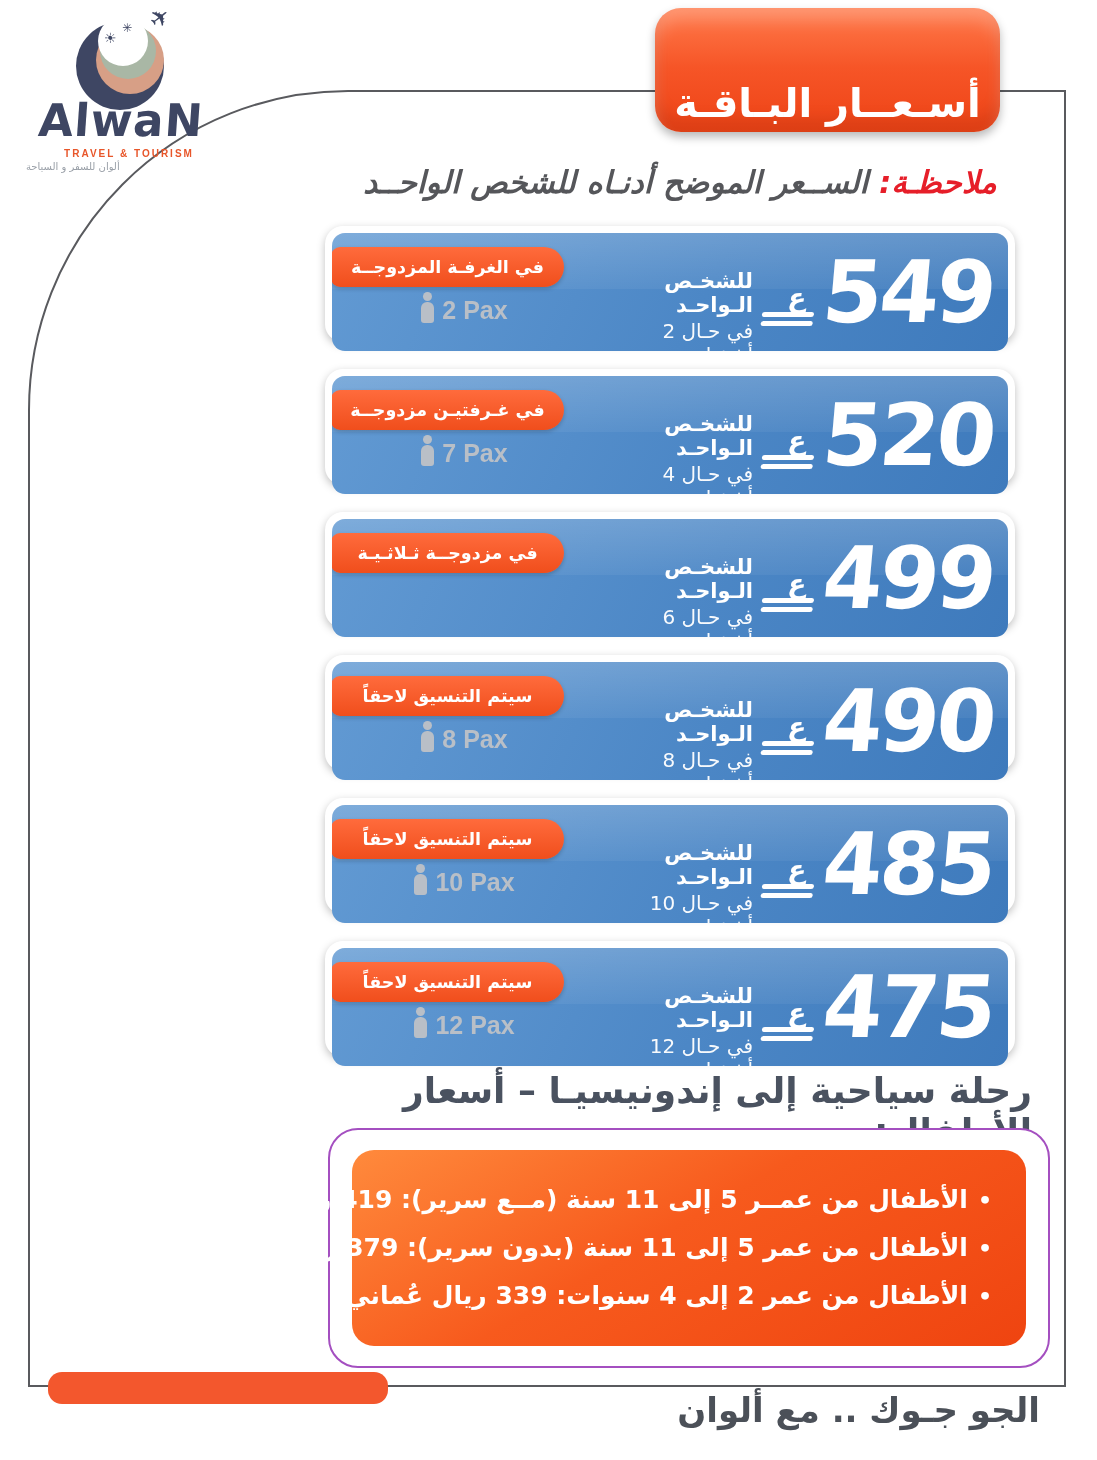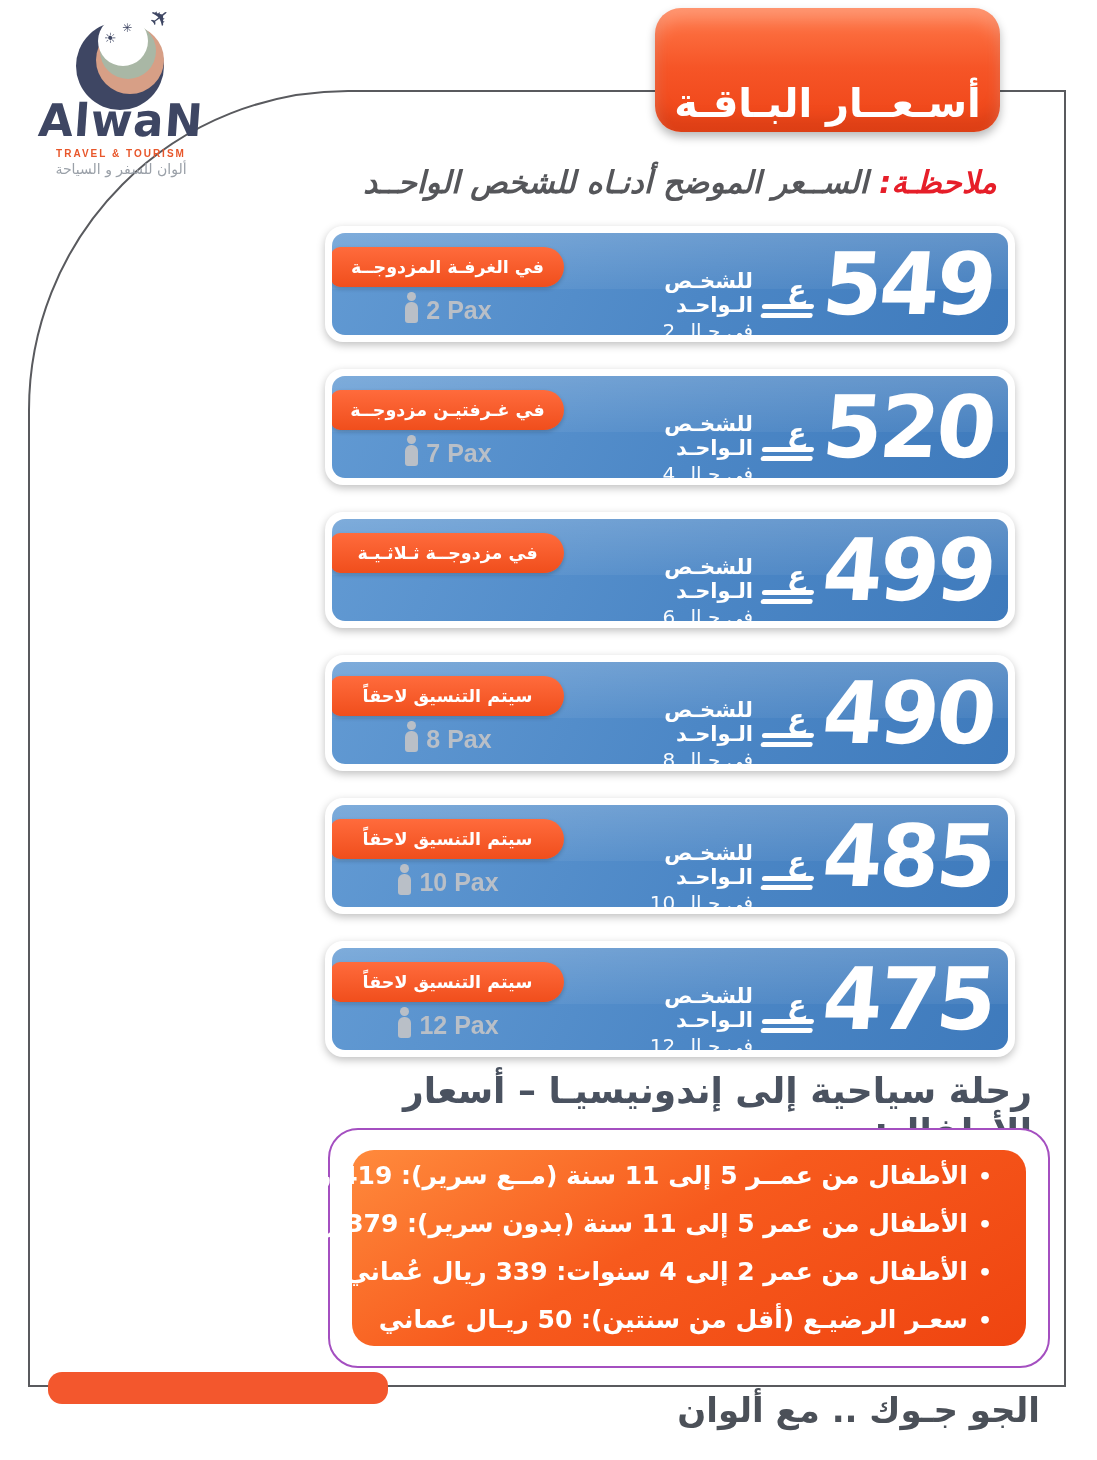--- a/index.html
+++ b/index.html
@@ -15,52 +15,52 @@
   .logo-mark { position:absolute; left:28px; top:2px; width:140px; height:104px; }
   .logo-mark .c1 { position:absolute; left:22px; top:12px; width:88px; height:88px; border-radius:50%; background:#3e4663; }
   .logo-mark .c2 { position:absolute; left:42px; top:16px; width:68px; height:68px; border-radius:50%; background:#d79f86; }
   .logo-mark .c3 { position:absolute; left:46px; top:13px; width:56px; height:56px; border-radius:50%; background:#a9b7a5; }
   .logo-mark .c4 { position:absolute; left:44px; top:6px; width:50px; height:50px; border-radius:50%; background:#ffffff; }
   .logo-mark .plane { position:absolute; left:96px; top:-6px; font-size:24px; color:#3e4663; transform:rotate(-38deg); }
   .logo-mark .sun { position:absolute; left:50px; top:20px; font-size:14px; color:#3e4663; }
   .logo-mark .sparkle { position:absolute; left:68px; top:11px; font-size:12px; color:#3e4663; }
   .logo-name { position:absolute; left:0px; top:86px; width:190px; text-align:center; font-size:45px; font-weight:bold;
                color:#3e4663; letter-spacing:1px; transform:skewX(-4deg); }
-  .logo-tag-en { position:absolute; left:0px; top:140px; width:190px; text-align:center; font-size:10px; font-weight:bold;
+  .logo-tag-en { position:absolute; left:8px; top:140px; width:190px; text-align:center; font-size:10px; font-weight:bold;
                  color:#e8562a; letter-spacing:2px; font-family:"Liberation Sans",sans-serif; }
-  .logo-tag-ar { position:absolute; left:0px; top:153px; width:190px; text-align:center; font-size:14px; color:#9aa0a8; direction:rtl; }
+  .logo-tag-ar { position:absolute; left:0px; top:153px; width:190px; text-align:left; font-size:10px; color:#9aa0a8; direction:rtl; }
 
   
   .banner { position:absolute; left:655px; top:8px; width:345px; height:124px; border-radius:26px;
             background:linear-gradient(180deg,#ff7a4b 0%,#f65527 48%,#ee4316 100%);
             box-shadow:0 5px 10px rgba(0,0,0,.28), inset 0 12px 16px rgba(255,255,255,.22), inset 0 -14px 16px rgba(0,0,0,.08);
             display:flex; align-items:flex-end; justify-content:center; }
   .banner-title { color:#fff; font-size:40px; font-weight:bold; direction:rtl; padding-bottom:6px; }
 
   
   .note { position:absolute; left:330px; top:164px; width:700px; text-align:center; direction:rtl;
           font-size:31px; font-weight:bold;font-style:italic; }
   .note-label { color:#e61e29; }
   .note-text { color:#55565a; }
 
   
   .cards { position:absolute; left:325px; top:226px; width:690px; }
   .card { background:#fff; border-radius:18px; box-shadow:0 3px 8px rgba(0,0,0,.25);
           padding:7px; height:116px; margin-bottom:27px; }
-  .card-inner { position:relative; height:102px; border-radius:13px; overflow:hidden; display:flex;
+  .card-inner { position:relative; height:118px; border-radius:13px; overflow:hidden; display:flex;
                 background:linear-gradient(115deg,#629ad3 0%,#4c87c6 55%,#3e7abc 100%); }
   .card-inner::before { content:""; position:absolute; left:0; top:0; right:0; height:56px;
                 background:linear-gradient(180deg,rgba(255,255,255,.18),rgba(255,255,255,.05)); }
   .card-left { width:250px; position:relative; z-index:1; }
   .tag { margin:14px 0 0 -1px; width:233px; height:40px; border-radius:10px 22px 22px 10px;
          background:linear-gradient(180deg,#ff6b3c,#f04e1c); color:#fff; font-size:17.5px; font-weight:bold;
          display:flex; align-items:center; justify-content:center; direction:rtl;
          box-shadow:0 2px 4px rgba(0,0,0,.20); }
   .pax { width:233px; display:flex; justify-content:center; align-items:flex-end; gap:8px; margin-top:5px;
-         color:#b9bfc7; font-weight:bold; font-size:25px; font-family:"Liberation Sans",sans-serif; }
+         color:#b9bfc7; font-weight:bold; font-size:25px; font-family:"Liberation Sans",sans-serif;margin-left:16px; }
   .pax-icon { display:block; padding-bottom:2px; }
   .pax-icon .head { display:block; width:9px; height:9px; border-radius:50%; background:#b9bfc7; margin:0 auto 1px; }
   .pax-icon .torso { display:block; width:13px; height:21px; border-radius:6px 6px 3px 3px; background:#b9bfc7; }
   .card-mid { flex:1; display:flex; flex-direction:column; justify-content:flex-start; align-items:center;
               z-index:1; color:#fff; direction:rtl; padding-left:6px;margin-top:36px; }
   .mid1 { font-size:21px; font-weight:bold; }
   .mid2 { font-size:20px; margin-top:2px; opacity:.96; }
   .card-right { width:255px; display:flex; align-items:center; justify-content:flex-end; padding-right:14px; z-index:1; }
   .rial { display:flex; flex-direction:column; align-items:flex-start; margin:30px 8px 0 0; transform:skewX(-8deg); }
   .rial-letter { color:#fff; font-size:27px; font-weight:bold; line-height:20px; margin-left:24px; }
@@ -292,22 +292,19 @@
     </div>
 
     <div class="child-item">
       <span class="bullet">•</span><span>الأطفال من عمر 5 إلى 11 سنة (بدون سرير): 379  ريال  عماني</span>
     </div>
 
     <div class="child-item">
       <span class="bullet">•</span><span>الأطفال من عمر 2 إلى 4 سنوات: 339 ريال  عُماني</span>
     </div>
 
-    <div class="child-item">
-      <span class="bullet">•</span><span>سعـر الرضيـع (أقل من سنتين):  50 ريـال عماني</span>
-    </div>
   </div>
   </div>
 
   <div class="bottom-bar"></div>
   <div class="slogan">الجو جـوك .. مع ألوان</div>
 
 </div>
 
 </body></html>

